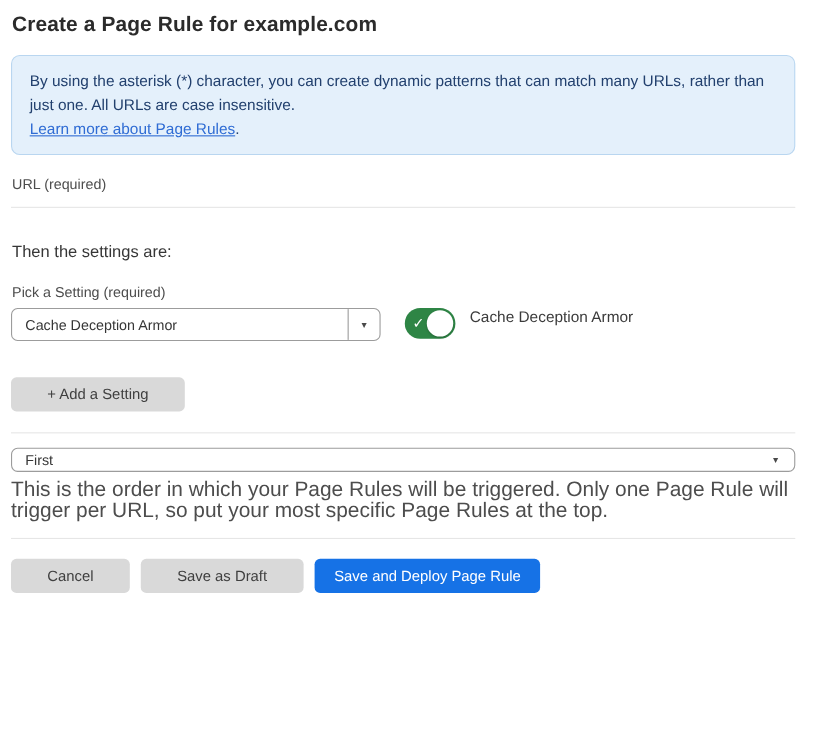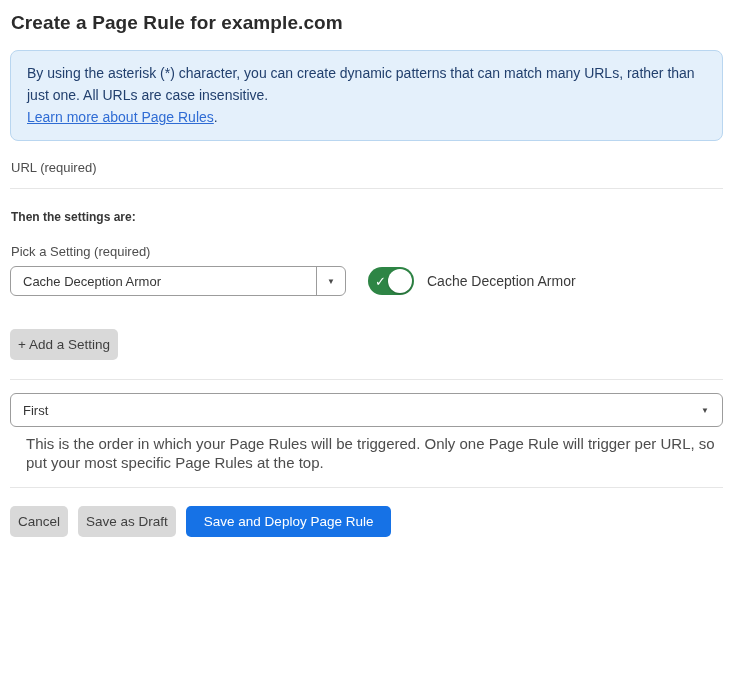--- a/index.html
+++ b/index.html
@@ -29,49 +29,49 @@
   .info-link{color:var(--link-blue);text-decoration:underline;cursor:pointer;}
   .info-link-suffix{color:var(--info-text);}
 
   .field-label{display:block;font-size:13px;color:var(--label-gray);margin:0 0 7px 1px;}
   .text-input{width:100%;height:31px;border:1px solid var(--input-border);border-radius:6px;
     padding:0 12px;font-size:13px;color:#363636;font-family:inherit;background:#fff;outline:none;}
   .helper-text{font-size:13px;color:var(--label-gray);margin-top:7px;}
 
   .divider{border:none;border-top:1px solid var(--divider-gray);margin:13px 0;}
 
-  .section-heading{font-size:12px;font-weight:bold;color:var(--heading-dark);margin:21px 0 20px 1px;}
+  .section-heading{font-size:15px;font-weight:normal;color:var(--heading-dark);margin:32px 0 20px 1px;}
 
-  .setting-row{display:flex;align-items:center;margin-top:0;}
+  .setting-row{display:flex;align-items:flex-start;margin-top:0;}
   .select-box{width:336px;height:30px;border:1px solid #9c9c9c;border-radius:6px;background:#fff;
     display:flex;align-items:stretch;cursor:pointer;overflow:hidden;}
   .select-text{flex:1;display:flex;align-items:center;padding-left:12px;font-size:13px;color:#363636;}
   .select-arrow-seg{width:29px;border-left:1px solid #9c9c9c;display:flex;align-items:center;
     justify-content:center;font-size:8px;color:#4a4a4a;}
 
   .toggle{position:relative;width:46px;height:28px;border-radius:14px;background:var(--toggle-green);
     margin-left:22px;cursor:pointer;flex-shrink:0;}
   .toggle .check-glyph{position:absolute;left:7px;top:50%;transform:translateY(-50%);
     color:#fff;font-size:13px;font-weight:bold;}
   .toggle .knob{position:absolute;top:2px;right:2px;width:24px;height:24px;border-radius:50%;
     background:#fff;box-shadow:0 1px 2px rgba(0,0,0,.25);}
   .toggle-label{font-size:14px;color:#3b3b3b;margin-left:13px;}
 
-  .btn{border:none;border-radius:5px;height:31px;padding:0 8px;font-size:13.5px;
+  .btn{border:none;border-radius:5px;height:31px;padding:0 33px;font-size:13.5px;
     font-family:inherit;cursor:pointer;}
   .btn-gray{background:var(--button-gray);color:#3f3f3f;}
   .btn-blue{background:var(--primary-blue);color:#ffffff;padding:0 18px;}
   .add-setting-btn{margin-top:33px;}
 
-  .order-select{position:relative;width:100%;height:34px;border:1px solid #9c9c9c;border-radius:6px;
+  .order-select{position:relative;width:100%;height:22px;border:1px solid #9c9c9c;border-radius:6px;
     background:#fff;display:flex;align-items:center;padding-left:12px;font-size:13px;
     color:#363636;cursor:pointer;}
   .order-select .caret{position:absolute;right:13px;top:50%;transform:translateY(-50%);
     font-size:8px;color:#4a4a4a;}
-  .order-helper{font-size:15px;line-height:19px;color:var(--label-gray);margin-top:7px;margin-left:16px;}
+  .order-helper{font-size:19px;line-height:19px;color:var(--label-gray);margin-top:7px;}
 
   .footer-row{display:flex;align-items:center;gap:10px;margin-top:18px;}
 </style>
 </head>
 <body>
 
 <div class="container">
 
   <h1 class="page-title">Create a Page Rule for example.com</h1>
 

